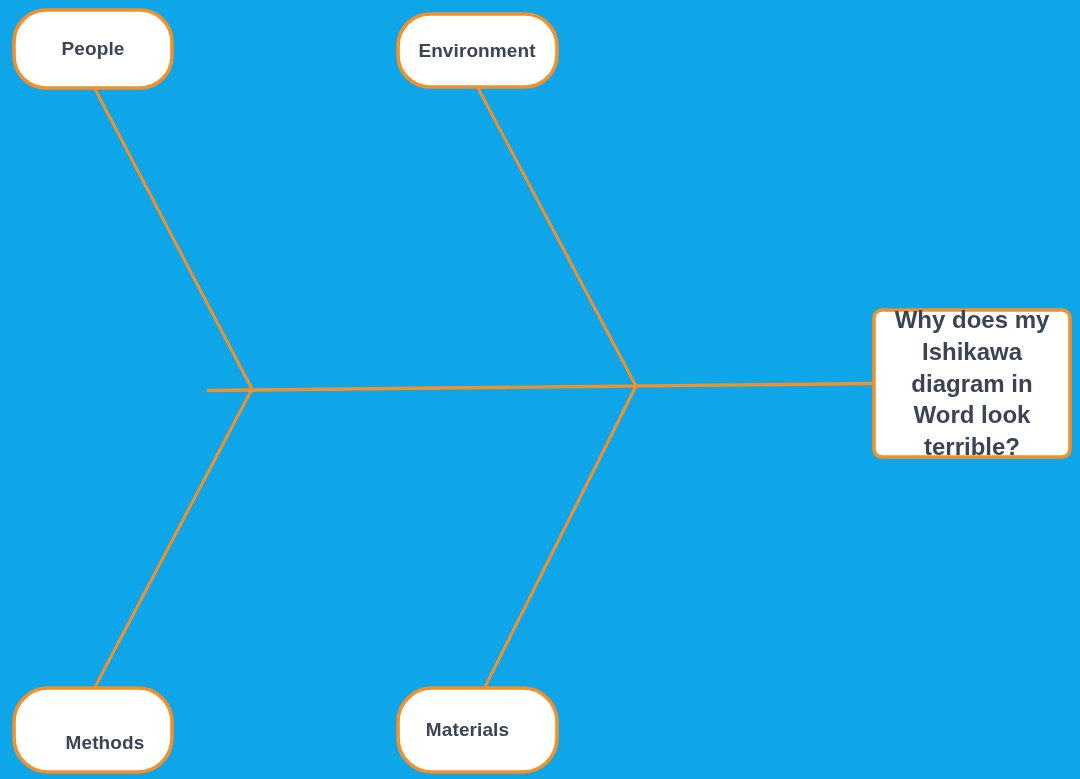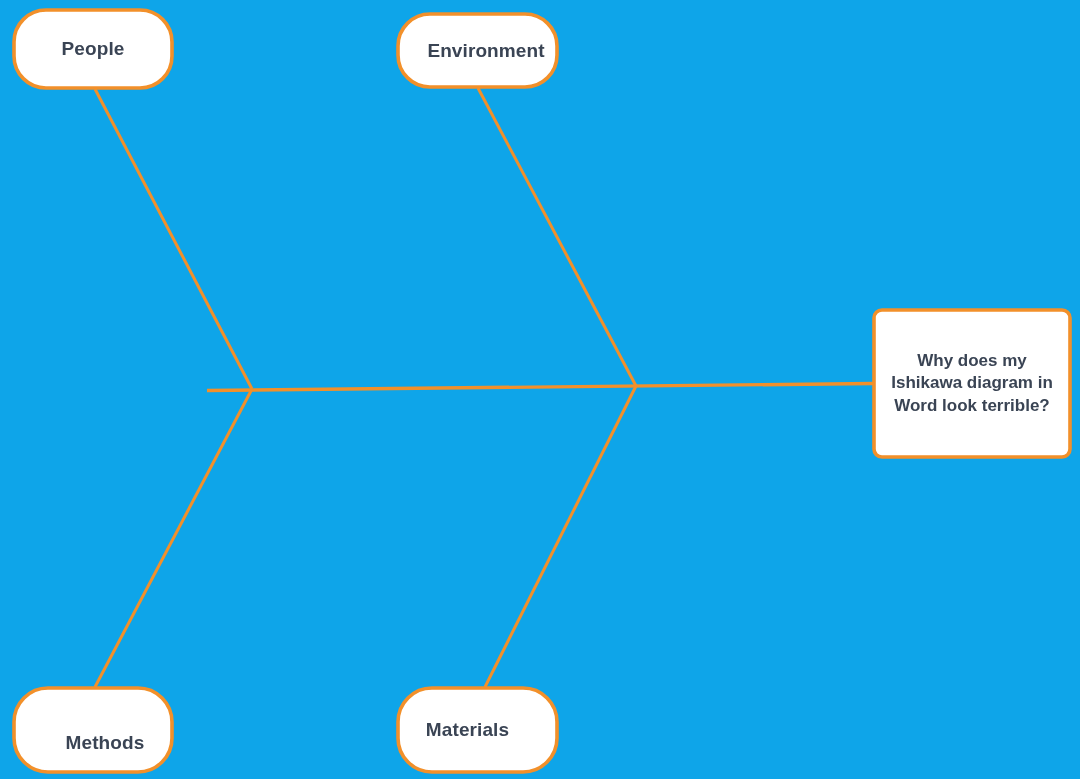--- a/index.html
+++ b/index.html
@@ -44,21 +44,21 @@
     color: #3a4454;
     box-sizing: border-box;
     pointer-events: none;
     -webkit-font-smoothing: antialiased;
   }
   .cat-label {
     font-size: 19px;
     letter-spacing: 0.1px;
   }
   .effect-label {
-    font-size: 17px;
+    font-size: 24px;
     line-height: 1.33;
     padding: 0 6px;
   }
 </style>
 </head>
 <body style="background: rgb(255, 255, 255);">
 
 <div id="diagram-canvas" style="background: #0ea5e9; padding-left: 16px;">
 
   <svg id="fishbone-svg" viewBox="0 0 1080 779" xmlns="http://www.w3.org/2000/svg">
@@ -73,21 +73,21 @@
     <rect class="cat-shape" id="box-people" x="14" y="10" width="158" height="78" rx="32" ry="32" stroke="#f2902a" stroke-width="3.6" fill="#ffffff"></rect>
     <rect class="cat-shape" id="box-environment" x="398" y="14" width="159" height="73" rx="32" ry="32" stroke="#f2902a" stroke-width="3.6" fill="#ffffff"></rect>
     <rect class="cat-shape" id="box-methods" x="14" y="688" width="158" height="84" rx="34" ry="34" stroke="#f2902a" stroke-width="3.6" fill="#ffffff"></rect>
     <rect class="cat-shape" id="box-materials" x="398" y="688" width="159" height="84" rx="34" ry="34" stroke="#f2902a" stroke-width="3.6" fill="#ffffff"></rect>
 
     <rect class="effect-shape" id="box-effect" x="874" y="310" width="196" height="147" rx="8" ry="8" stroke="#f2902a" stroke-width="3.6" fill="#ffffff"></rect>
   </svg>
 
   <div class="node-label cat-label" id="label-people" style="left: 14px; top: 10px; width: 158px; height: 78px; color: rgb(58, 68, 84);">People</div>
 
-  <div class="node-label cat-label" id="label-environment" style="left: 398px; top: 14px; width: 176px; height: 73px; color: rgb(58, 68, 84);">Environment</div>
+  <div class="node-label cat-label" id="label-environment" style="left: 389px; top: 14px; width: 176px; height: 73px; color: rgb(58, 68, 84);">Environment</div>
 
   <div class="node-label cat-label" id="label-methods" style="left: 26px; top: 688px; width: 158px; height: 109px; color: rgb(58, 68, 84);">Methods</div>
 
   <div class="node-label cat-label" id="label-materials" style="left: 388px; top: 688px; width: 159px; height: 84px; color: rgb(58, 68, 84);">Materials</div>
 
   <div class="node-label effect-label" id="label-effect" style="left: 874px; top: 310px; width: 196px; height: 147px; color: rgb(58, 68, 84);">Why does my Ishikawa diagram in Word look terrible?</div>
 
 </div>
 
 </body></html>

